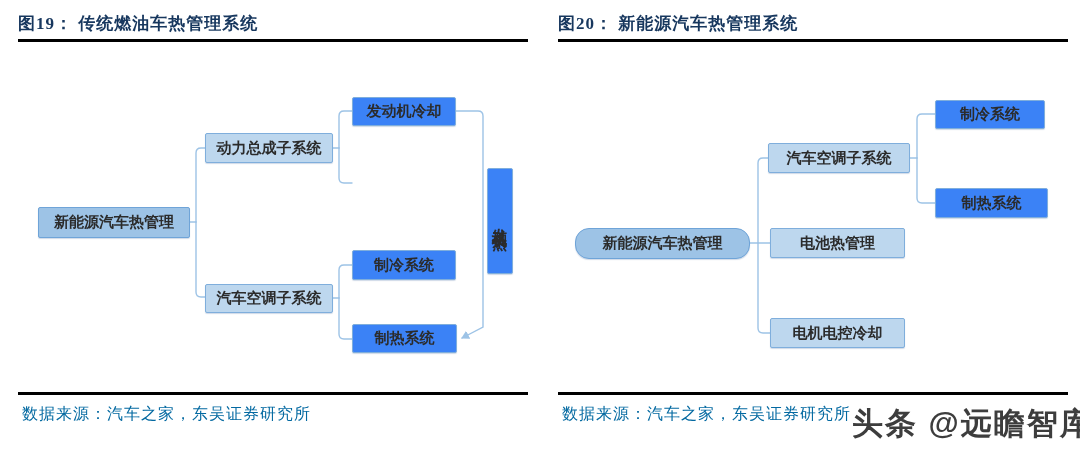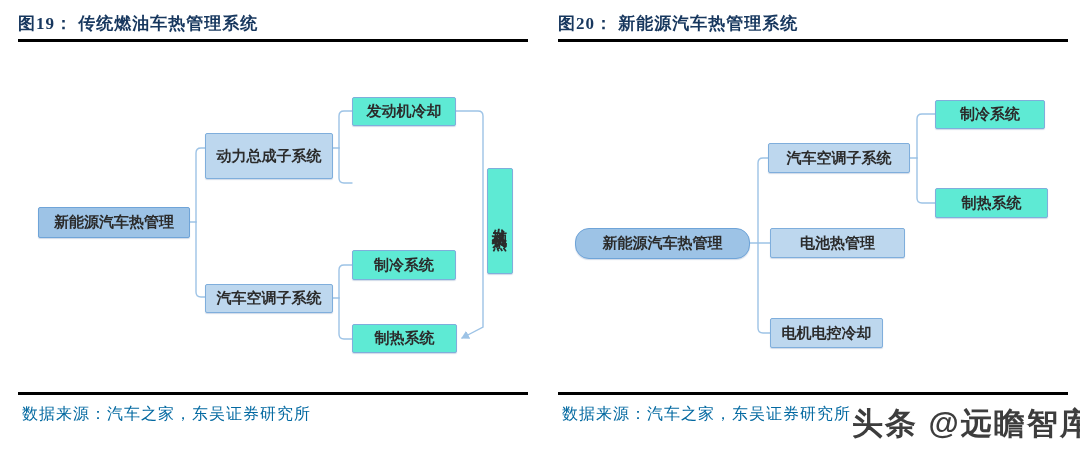--- a/index.html
+++ b/index.html
@@ -25,36 +25,36 @@
 
   
   .connectors{position:absolute;left:0;top:0;width:1080px;height:451px;z-index:1;}
 
   
   .node{position:absolute;z-index:2;box-sizing:border-box;display:flex;align-items:center;justify-content:center;
         font-size:15px;font-weight:bold;color:#2b2b2b;border:1.4px solid #7FAEDC;border-radius:2px;
         box-shadow:0 1px 1px rgba(120,150,190,0.35);white-space:nowrap;}
   .fill-root{background:#9DC3E6;border-color:#6FA4D8;}
   .fill-mid{background:#BDD7EE;}
-  .fill-leaf{background:#5eead4;}
+  .fill-leaf{background:#3b82f6;}
 
   .n-l-root{left:38px;top:207px;width:152px;height:31px;}
-  .n-l-powertrain{left:205px;top:133px;width:128px;height:46px;}
+  .n-l-powertrain{left:205px;top:133px;width:128px;height:30px;}
   .n-l-hvac{left:205px;top:284px;width:128px;height:29px;}
   .n-l-engine-cooling{left:352px;top:97px;width:104px;height:29px;}
   .n-l-intake-cooling{left:352px;top:168px;width:105px;height:30px;}
   .n-l-cooling{left:352px;top:250px;width:104px;height:30px;}
   .n-l-heating{left:352px;top:324px;width:105px;height:29px;}
   .n-l-waste-heat{left:487px;top:168px;width:26px;height:106px;
                   writing-mode:vertical-rl;text-orientation:upright;line-height:1;letter-spacing:2px;}
 
   .n-r-root{left:575px;top:228px;width:175px;height:31px;border-radius:14px;}
   .n-r-hvac{left:768px;top:143px;width:142px;height:30px;}
   .n-r-battery{left:770px;top:228px;width:135px;height:30px;}
-  .n-r-motor{left:770px;top:318px;width:113px;height:30px;}
+  .n-r-motor{left:770px;top:318px;width:135px;height:30px;}
   .n-r-cooling{left:935px;top:100px;width:110px;height:29px;}
   .n-r-heating{left:935px;top:188px;width:113px;height:30px;}
 
   
   .watermark{position:absolute;left:852px;top:403px;z-index:3;font-size:31px;font-weight:bold;color:#3d3d3d;
              letter-spacing:2px;white-space:nowrap;
              text-shadow:1px 1px 0 #ffffff, -1px -1px 0 rgba(255,255,255,0.6);}
 </style>
 </head>
 <body>

